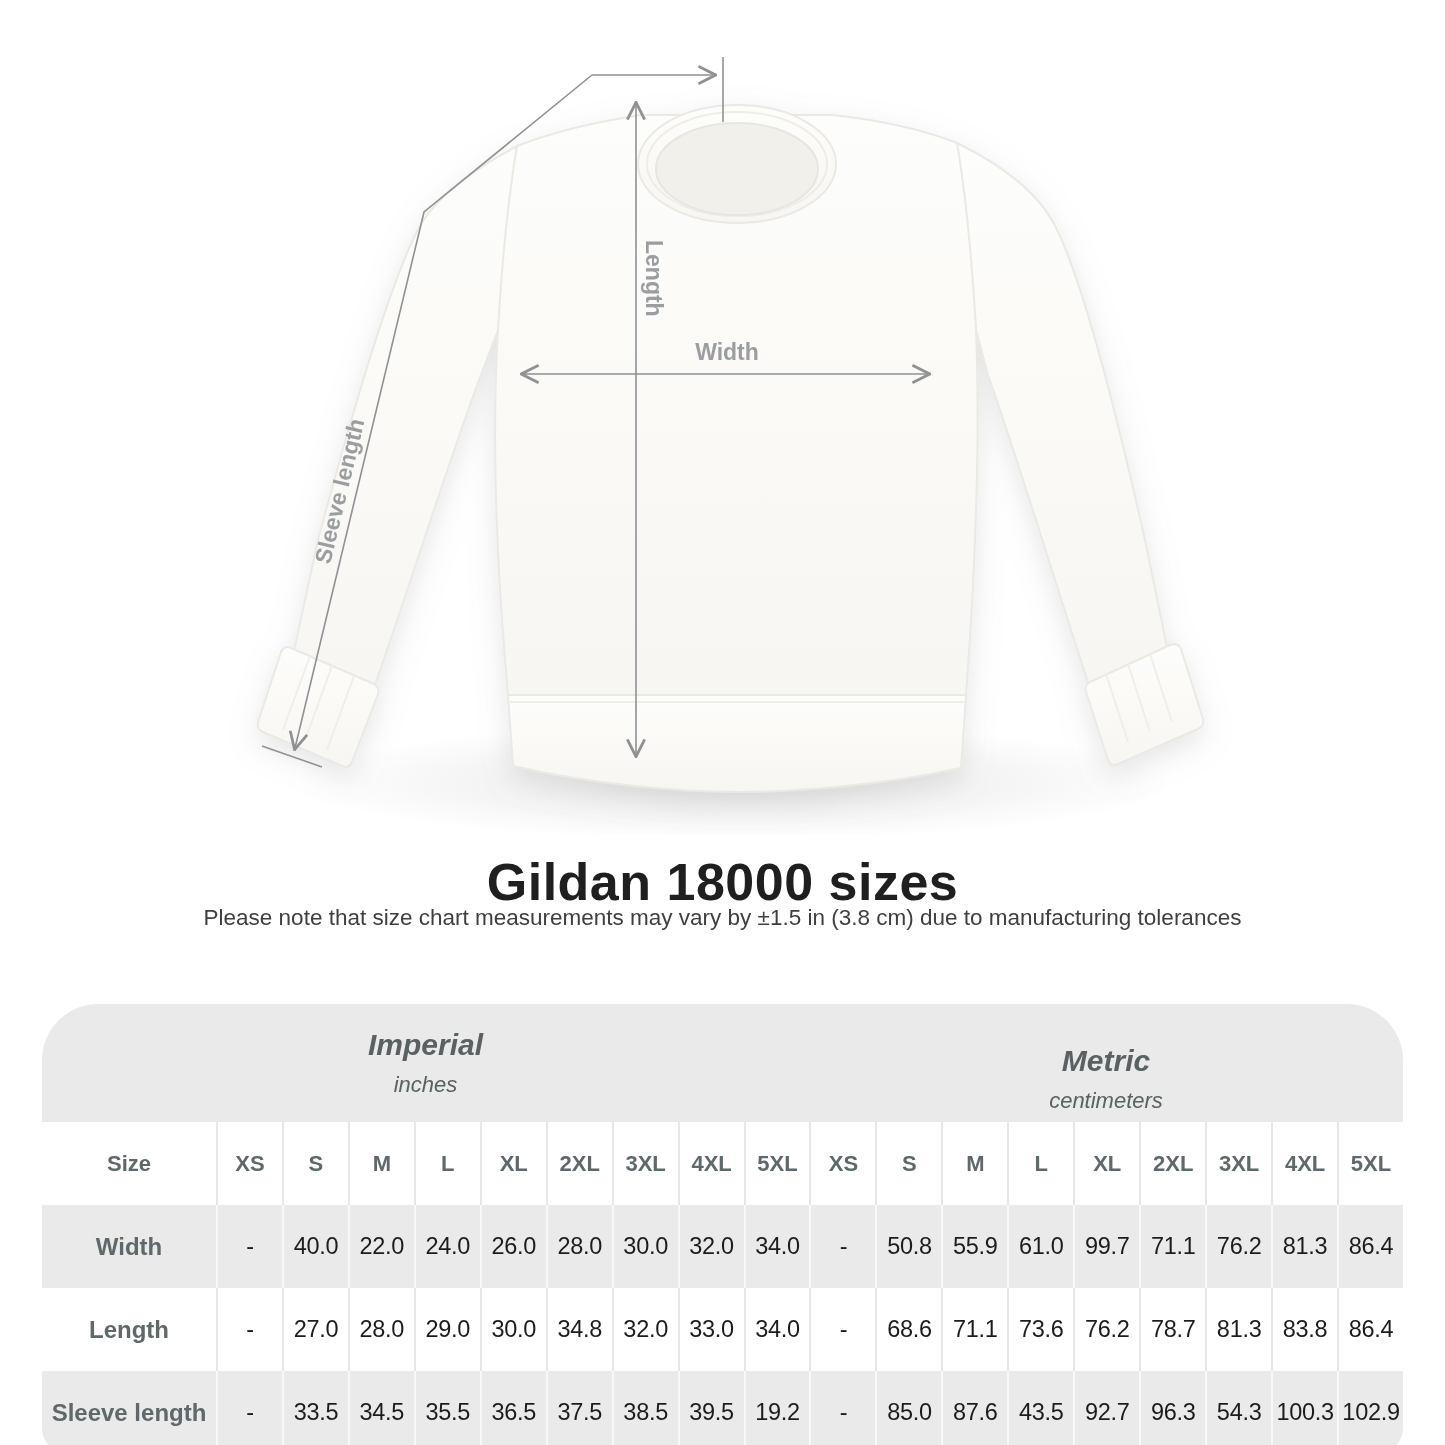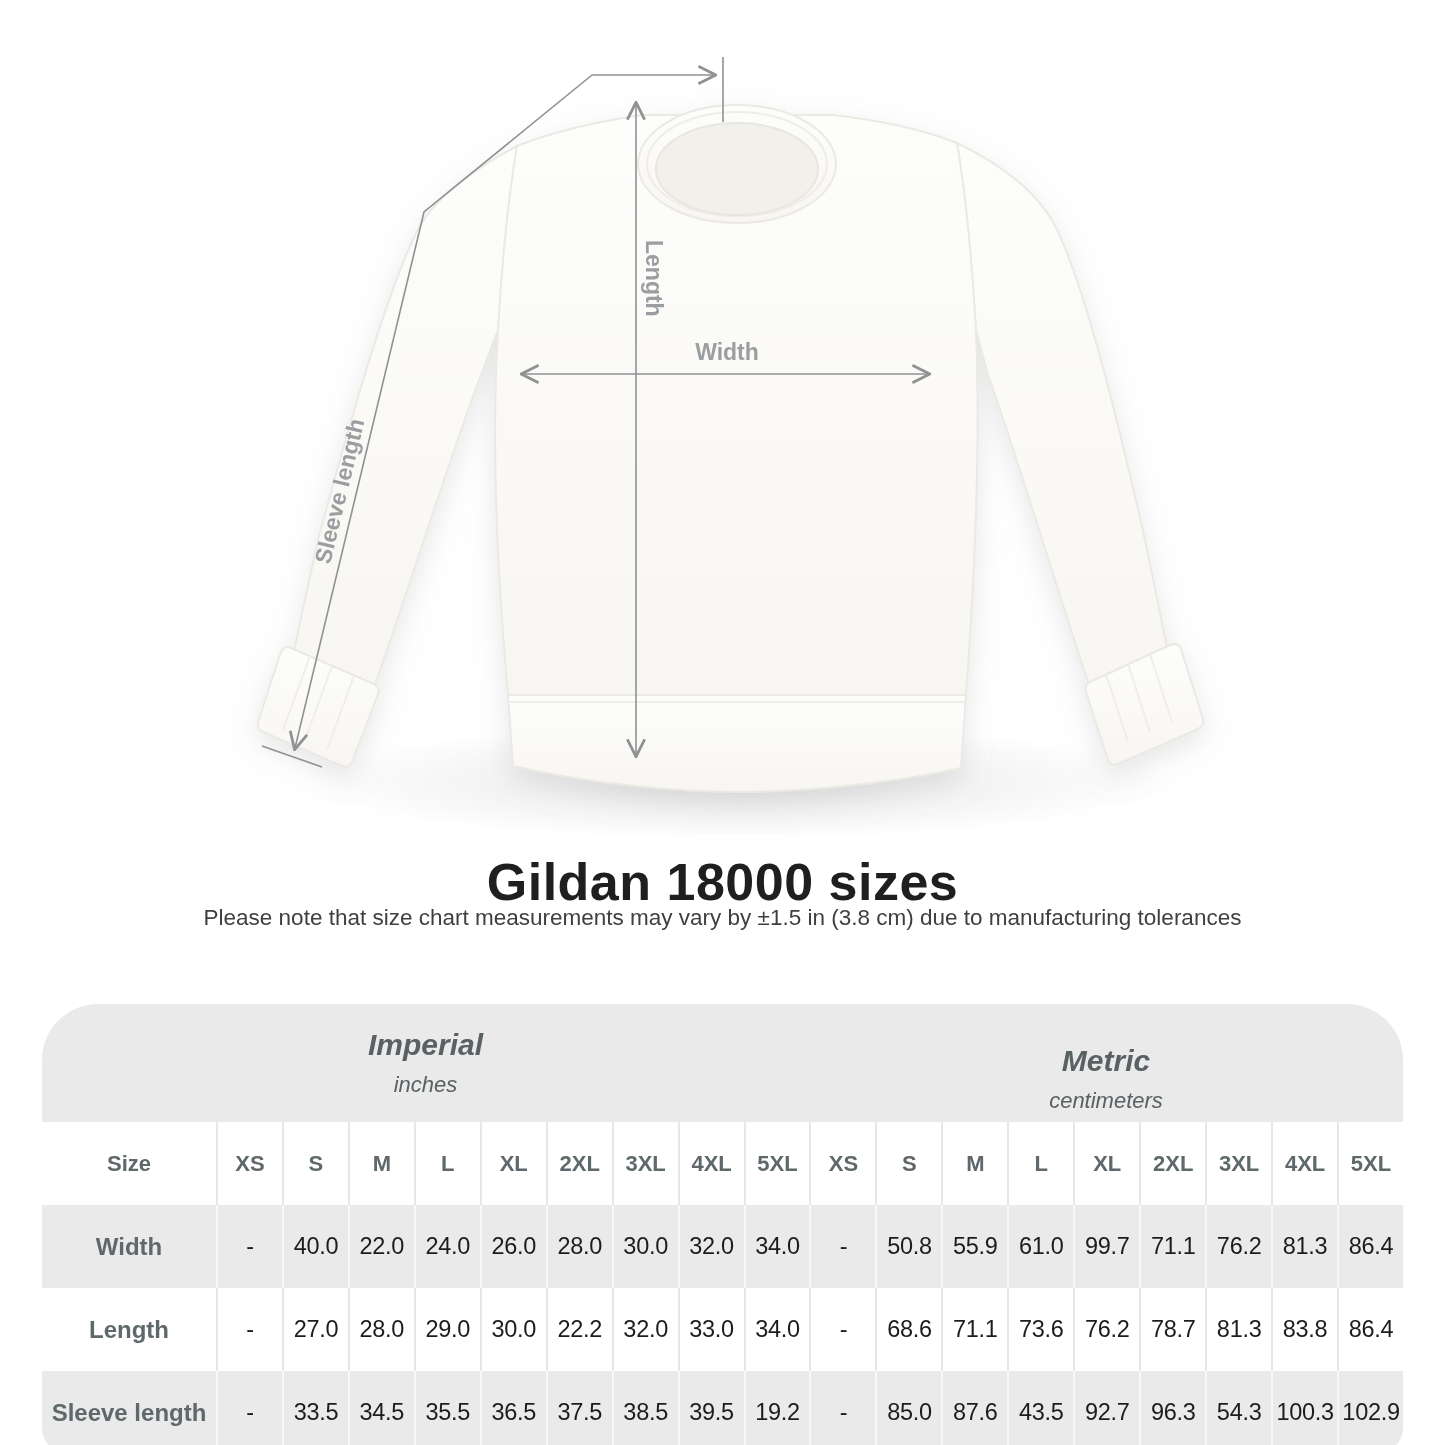--- a/index.html
+++ b/index.html
@@ -182,21 +182,21 @@
       <div class="cell val sep gray">71.1</div>
       <div class="cell val sep gray">76.2</div>
       <div class="cell val sep gray">81.3</div>
       <div class="cell val sep gray">86.4</div>
       <div class="cell rowlabel white">Length</div>
       <div class="cell val sep white">-</div>
       <div class="cell val sep white">27.0</div>
       <div class="cell val sep white">28.0</div>
       <div class="cell val sep white">29.0</div>
       <div class="cell val sep white">30.0</div>
-      <div class="cell val sep white">22.2</div>
+      <div class="cell val sep white">34.8</div>
       <div class="cell val sep white">32.0</div>
       <div class="cell val sep white">33.0</div>
       <div class="cell val sep white">34.0</div>
       <div class="cell val sep white">-</div>
       <div class="cell val sep white">68.6</div>
       <div class="cell val sep white">71.1</div>
       <div class="cell val sep white">73.6</div>
       <div class="cell val sep white">76.2</div>
       <div class="cell val sep white">78.7</div>
       <div class="cell val sep white">81.3</div>

